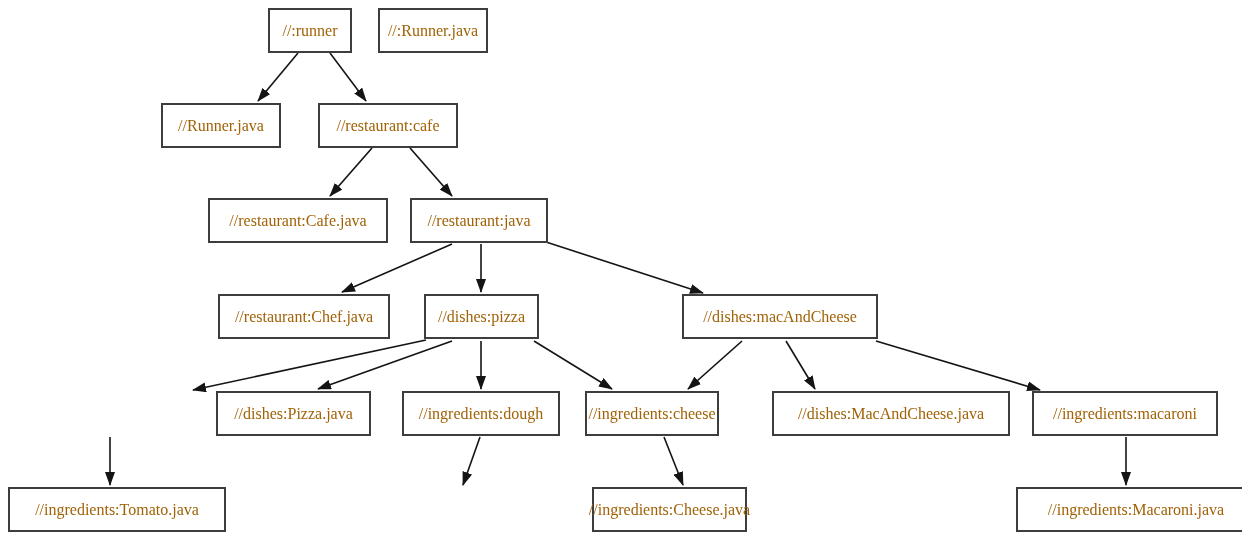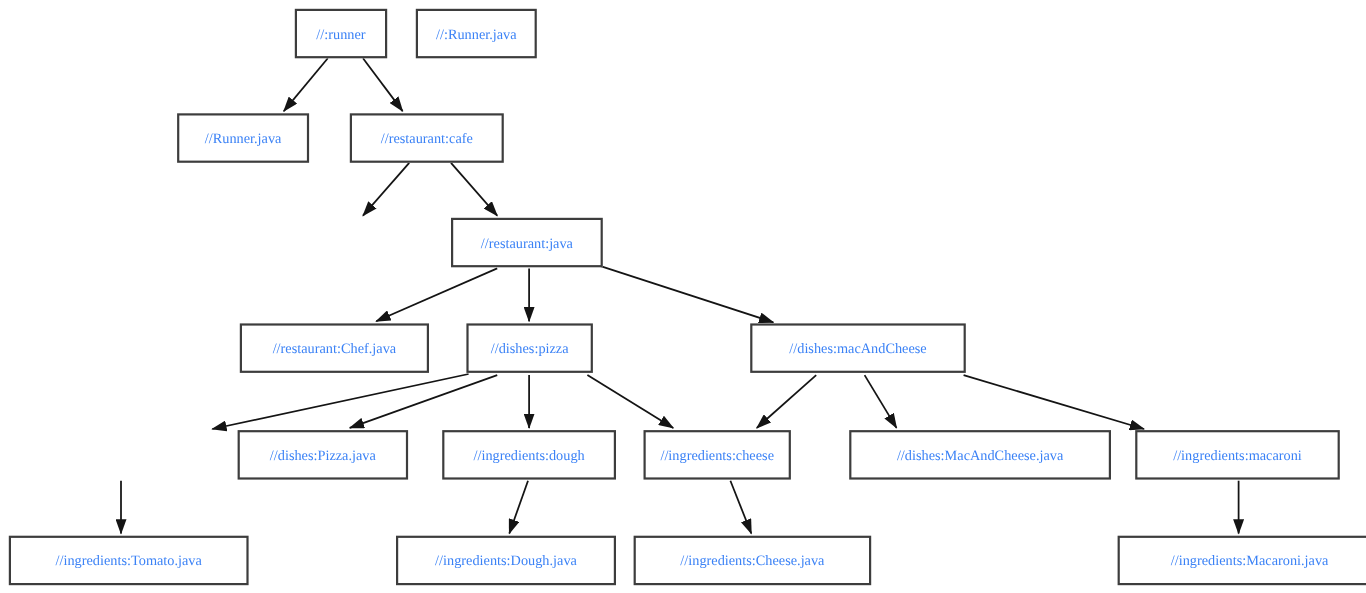--- a/index.html
+++ b/index.html
@@ -28,22 +28,22 @@
     height: 45px;
     box-sizing: border-box;
     background: #ffffff;
     border: 2px solid #3d3d3d;
     display: flex;
     align-items: center;
     justify-content: center;
     z-index: 1;
   }
   .node .lbl {
-    font-size: 13px;
-    color: #3b82f6;
+    font-size: 16px;
+    color: #a16207;
     white-space: nowrap;
     line-height: 1;
   }
 </style>
 </head>
 <body>
 
 <div class="canvas">
 
   <svg class="edges" viewBox="0 0 1242 539" xmlns="http://www.w3.org/2000/svg">
@@ -81,20 +81,23 @@
       <span class="lbl">//:Runner.java</span>
     </div>
 
   <div class="node" style="left:161px;top:103px;width:120px">
       <span class="lbl">//Runner.java</span>
     </div>
   <div class="node" style="left:318px;top:103px;width:140px">
       <span class="lbl">//restaurant:cafe</span>
     </div>
 
+  <div class="node" style="left:208px;top:198px;width:180px">
+      <span class="lbl">//restaurant:Cafe.java</span>
+    </div>
   <div class="node" style="left:410px;top:198px;width:138px">
       <span class="lbl">//restaurant:java</span>
     </div>
 
   <div class="node" style="left:218px;top:294px;width:172px">
       <span class="lbl">//restaurant:Chef.java</span>
     </div>
   <div class="node" style="left:424px;top:294px;width:115px">
       <span class="lbl">//dishes:pizza</span>
     </div>
@@ -114,23 +117,20 @@
   <div class="node" style="left:772px;top:391px;width:238px">
       <span class="lbl">//dishes:MacAndCheese.java</span>
     </div>
   <div class="node" style="left:1032px;top:391px;width:186px">
       <span class="lbl">//ingredients:macaroni</span>
     </div>
 
   <div class="node" style="left:8px;top:487px;width:218px">
       <span class="lbl">//ingredients:Tomato.java</span>
     </div>
-  <div class="node" style="left:360px;top:487px;width:200px">
-      <span class="lbl">//ingredients:Dough.java</span>
-    </div>
-  <div class="node" style="left:576px;top:487px;width:216px">
+  <div class="node" style="left:592px;top:487px;width:155px">
       <span class="lbl">//ingredients:Cheese.java</span>
     </div>
   <div class="node" style="left:1016px;top:487px;width:240px">
       <span class="lbl">//ingredients:Macaroni.java</span>
     </div>
 
 </div>
 
 </body></html>

